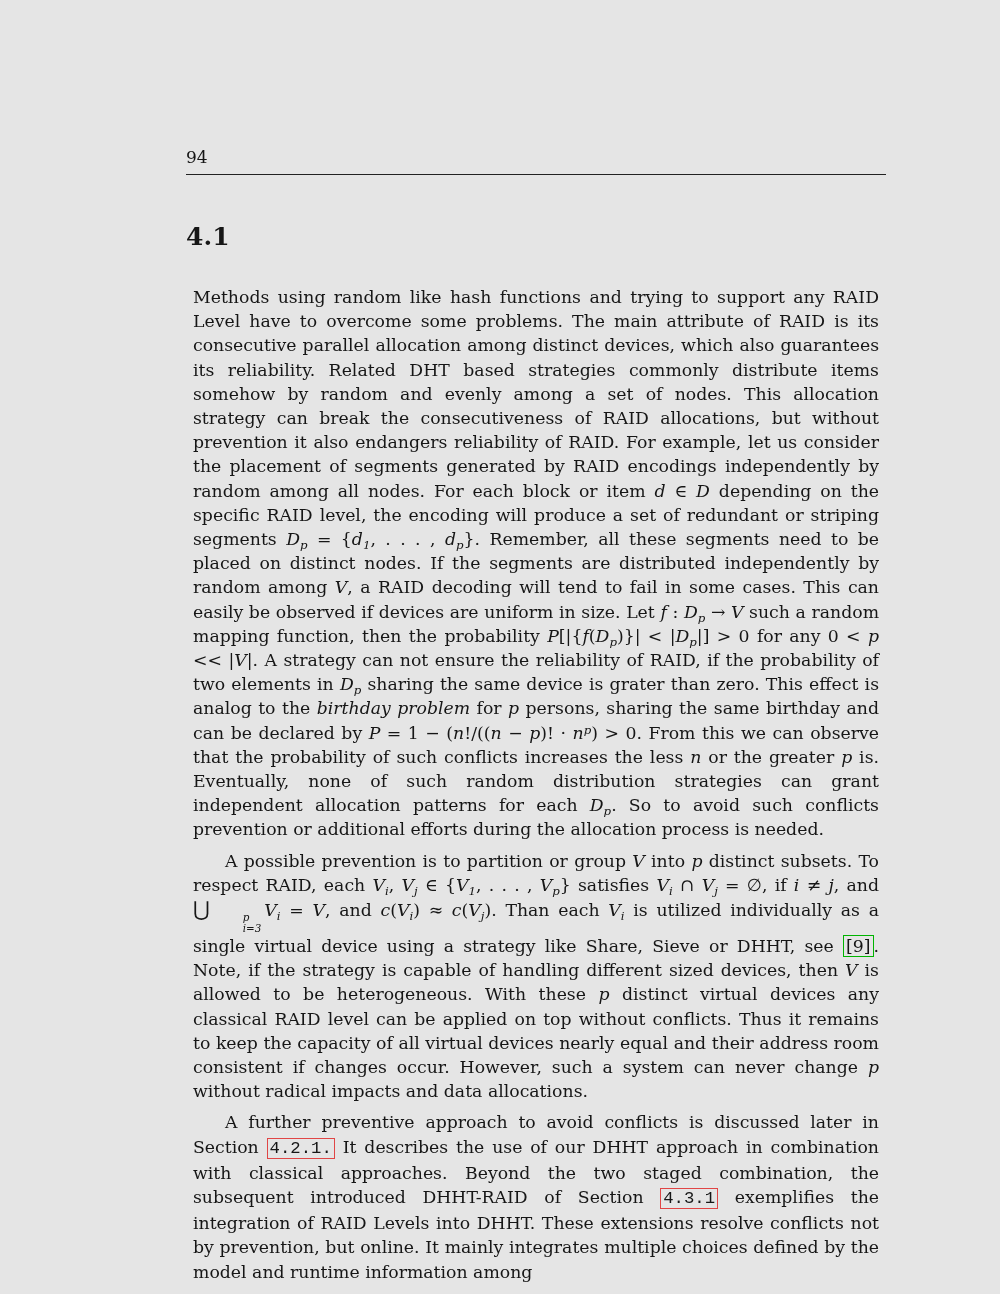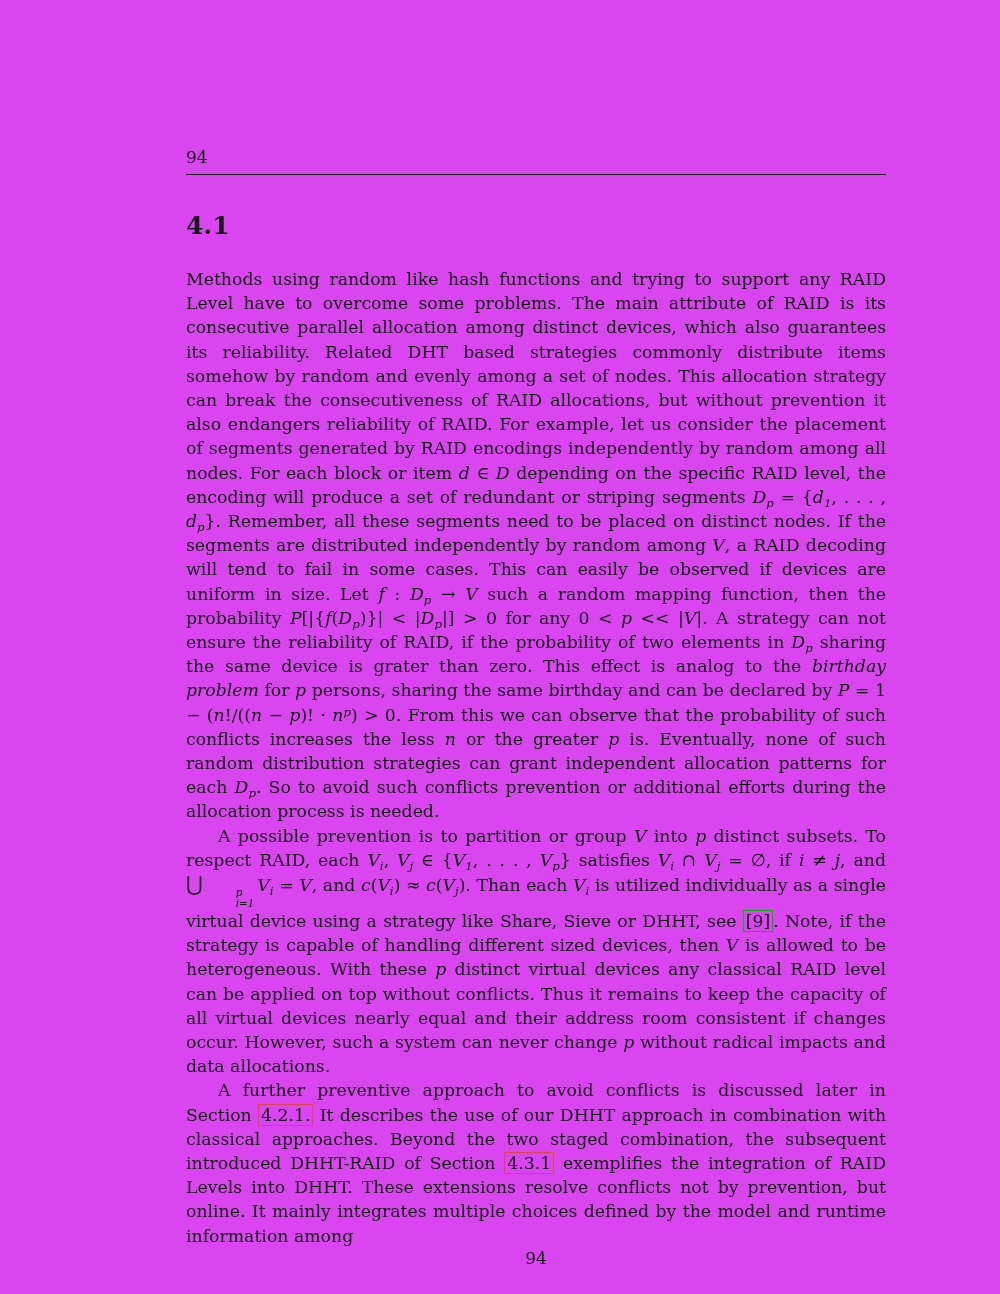--- a/index.html
+++ b/index.html
@@ -9,60 +9,60 @@
     color: #161616;
     -webkit-font-smoothing: antialiased;
   }
   .page {
     box-sizing: border-box;
     width: 1000px;
     height: 1294px;
     padding: 147px 114px 0 186px;
     display: flex;
     flex-direction: column;
-    background: #d946ef;
+    background: #e5e5e5;
   }
   .header {
     display: flex;
     justify-content: space-between;
     align-items: baseline;
     font-size: 17px;
     padding-bottom: 7px;
     border-bottom: 1.2px solid #222222;
   }
   .section-heading {
-    margin: 36px 0 0 0;
+    margin: 47px 0 0 0;
     font-size: 25px;
     font-weight: 700;
     display: flex;
     letter-spacing: 0.1px;
   }
   .section-number { margin-right: 30px; }
   .body-text {
     margin-top: 27px;
     font-size: 17.3px;
     line-height: 24.2px;
     text-align: justify;
     hyphens: auto;
   }
-  .para { margin: 0; }
+  .para { margin: 7px; }
   .para + .para { text-indent: 32px; }
   .mi { font-style: italic; }
   .it { font-style: italic; }
   sub, sup { font-size: 68%; line-height: 0; font-style: italic; }
   sub { vertical-align: -0.30em; }
   sup { vertical-align: 0.45em; }
   .ref {
     border: 1.3px solid #000;
     padding: 0 2px;
     cursor: pointer;
     white-space: nowrap;
   }
   .ref.green { border-color: var(--ref-green, #00b400); }
-  .ref.red   { border-color: var(--ref-red, #e04545); }
+  .ref.red   { border-color: var(--ref-red, #e04545); font-family: Liberation Mono, monospace; }
   .bigcup { white-space: nowrap; }
   .bigcup .op { font-size: 118%; }
   .cup-stack {
     display: inline-flex;
     flex-direction: column;
     font-size: 60%;
     line-height: 1.05;
     font-style: italic;
     vertical-align: -0.5em;
     margin: 0 3px 0 1px;
@@ -84,21 +84,21 @@
   </div>
 
   <h1 class="section-heading">
     <span class="section-number">4.1</span>
   </h1>
 
   <div class="body-text">
       <p class="para">Methods using random like hash functions and trying to support any RAID Level have to overcome some problems. The main attribute of RAID is its consecutive parallel allocation among distinct devices, which also guarantees its reliability. Related DHT based strategies commonly distribute items somehow by random and evenly among a set of nodes. This allocation strategy can break the consecutiveness of RAID allocations, but without prevention it also endangers reliability of RAID. For example, let us consider the placement of segments generated by RAID encodings independently by random among all nodes. For each block or item <span class="mi">d</span> ∈ <span class="mi">D</span> depending on the specific RAID level, the encoding will produce a set of redundant or striping segments <span class="mi">D</span><sub>p</sub> = {<span class="mi">d</span><sub>1</sub>, . . . , <span class="mi">d</span><sub>p</sub>}. Remember, all these segments need to be placed on distinct nodes. If the segments are distributed independently by random among <span class="mi">V</span>, a RAID decoding will tend to fail in some cases. This can easily be observed if devices are uniform in size. Let <span class="mi">f</span> : <span class="mi">D</span><sub>p</sub> → <span class="mi">V</span> such a random mapping function, then the probability <span class="mi">P</span>[|{<span class="mi">f</span>(<span class="mi">D</span><sub>p</sub>)}| &lt; |<span class="mi">D</span><sub>p</sub>|] &gt; 0 for any 0 &lt; <span class="mi">p</span> &lt;&lt; |<span class="mi">V</span>|. A strategy can not ensure the reliability of RAID, if the probability of two elements in <span class="mi">D</span><sub>p</sub> sharing the same device is grater than zero. This effect is analog to the <span class="it">birthday problem</span> for <span class="mi">p</span> persons, sharing the same birthday and can be declared by <span class="mi">P</span> = 1 − (<span class="mi">n</span>!/((<span class="mi">n</span> − <span class="mi">p</span>)! · <span class="mi">n</span><sup>p</sup>) &gt; 0. From this we can observe that the probability of such conflicts increases the less <span class="mi">n</span> or the greater <span class="mi">p</span> is. Eventually, none of such random distribution strategies can grant independent allocation patterns for each <span class="mi">D</span><sub>p</sub>. So to avoid such conflicts prevention or additional efforts during the allocation process is needed.</p>
       <p class="para">A possible prevention is to partition or group <span class="mi">V</span> into <span class="mi">p</span> distinct subsets. To respect RAID, each <span class="mi">V</span><sub>i</sub>, <span class="mi">V</span><sub>j</sub> ∈ {<span class="mi">V</span><sub>1</sub>, . . . , <span class="mi">V</span><sub>p</sub>} satisfies <span class="mi">V</span><sub>i</sub> ∩ <span class="mi">V</span><sub>j</sub> = ∅, if <span class="mi">i</span> ≠ <span class="mi">j</span>, and <span class="bigcup"><span class="op">⋃</span><span class="cup-stack">
             <span>p</span>
-            <span>i=1</span>
+            <span>i=3</span>
           </span></span><span class="mi">V</span><sub>i</sub> = <span class="mi">V</span>, and <span class="mi">c</span>(<span class="mi">V</span><sub>i</sub>) ≈ <span class="mi">c</span>(<span class="mi">V</span><sub>j</sub>). Than each <span class="mi">V</span><sub>i</sub> is utilized individually as a single virtual device using a strategy like Share, Sieve or DHHT, see <span class="ref green">[9]</span>. Note, if the strategy is capable of handling different sized devices, then <span class="mi">V</span> is allowed to be heterogeneous. With these <span class="mi">p</span> distinct virtual devices any classical RAID level can be applied on top without conflicts. Thus it remains to keep the capacity of all virtual devices nearly equal and their address room consistent if changes occur. However, such a system can never change <span class="mi">p</span> without radical impacts and data allocations.</p>
       <p class="para">A further preventive approach to avoid conflicts is discussed later in Section <span class="ref red">4.2.1.</span> It describes the use of our DHHT approach in combination with classical approaches. Beyond the two staged combination, the subsequent introduced DHHT-RAID of Section <span class="ref red">4.3.1</span> exemplifies the integration of RAID Levels into DHHT. These extensions resolve conflicts not by prevention, but online. It mainly integrates multiple choices defined by the model and runtime information among</p>
     </div>
 
   <div class="footer">
     <span>94</span>
   </div>
 
 </div>
 

